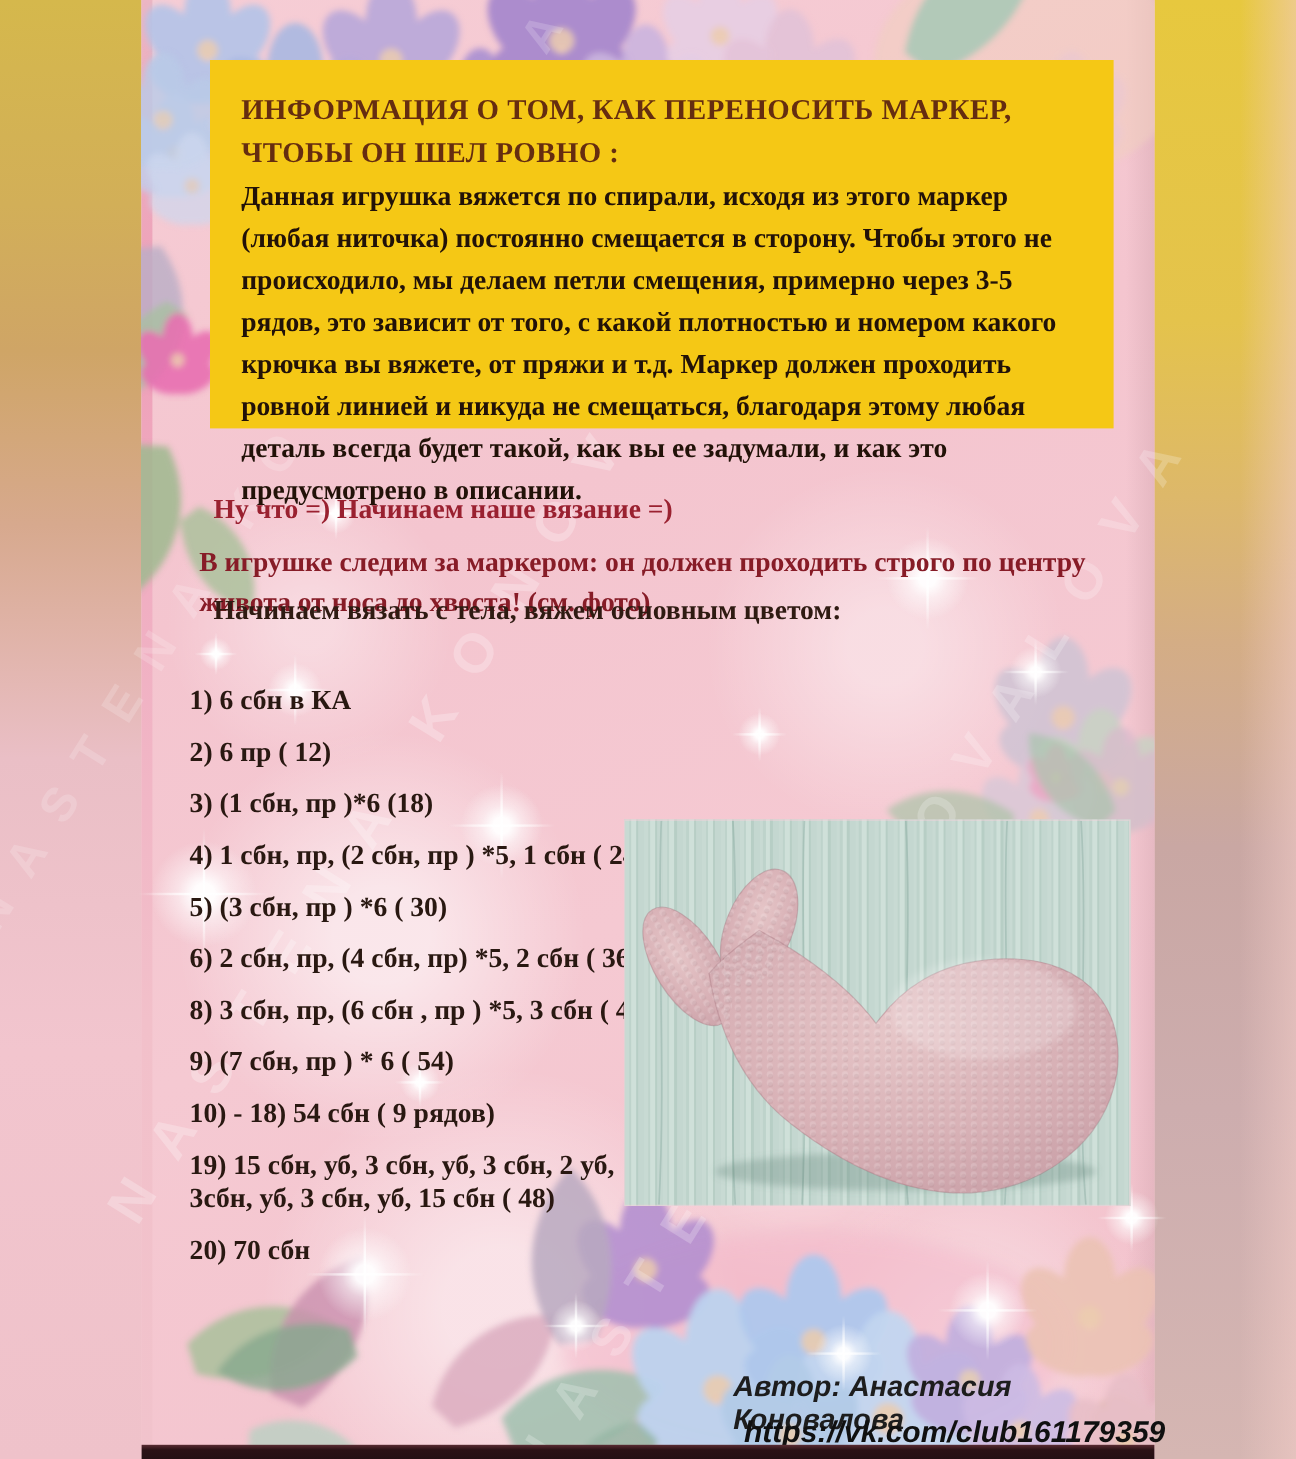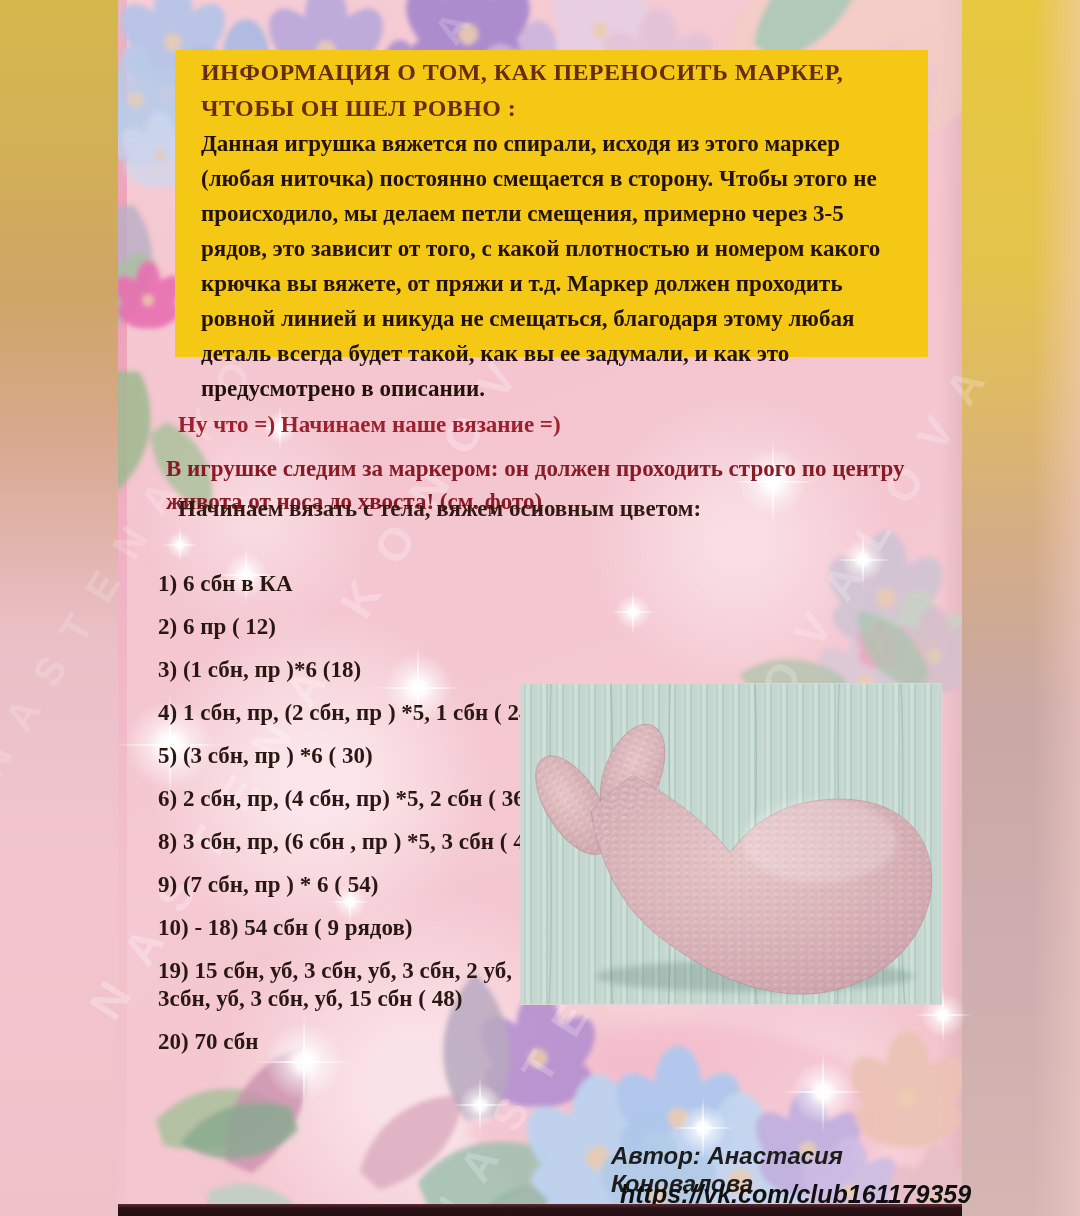--- a/index.html
+++ b/index.html
@@ -46,21 +46,21 @@
     transform:translate(-50%,-50%);border-radius:50%;
     background:radial-gradient(circle, rgba(255,255,255,.95) 0 14%, rgba(255,255,255,.5) 34%, rgba(255,255,255,0) 70%);}
   .sparkle::before,.sparkle::after{content:"";position:absolute;left:0;top:0;}
   .sparkle::before{width:2px;height:var(--r);transform:translate(-50%,-50%);
     background:linear-gradient(180deg,transparent,rgba(255,255,255,.95) 45% 55%,transparent);}
   .sparkle::after{height:2px;width:var(--r);transform:translate(-50%,-50%);
     background:linear-gradient(90deg,transparent,rgba(255,255,255,.95) 45% 55%,transparent);}
 
   
   .info-box{position:absolute;left:57px;top:50px;width:753px;height:307px;z-index:4;
-    background:#f5c815;box-sizing:border-box;padding:4px 26px;}
+    background:#f5c815;box-sizing:border-box;padding:24px 26px;}
   .info-title{color:#652d10;font-weight:700;font-size:24px;line-height:36px;letter-spacing:.4px;}
   .info-body{color:#221208;font-weight:700;font-size:23px;line-height:35px;}
 
   
   .greeting{position:absolute;left:60px;top:412px;z-index:4;color:#9a2130;font-weight:700;font-size:23px;}
   .marker-note{position:absolute;left:48px;top:452px;width:778px;z-index:4;color:#871c27;font-weight:700;font-size:23px;line-height:33px;}
   .start-note{position:absolute;left:60px;top:496px;z-index:4;color:#2f1b12;font-weight:700;font-size:23px;}
 
   
   .rows{position:absolute;left:40px;top:570px;z-index:4;color:#291811;font-weight:700;font-size:23px;}

